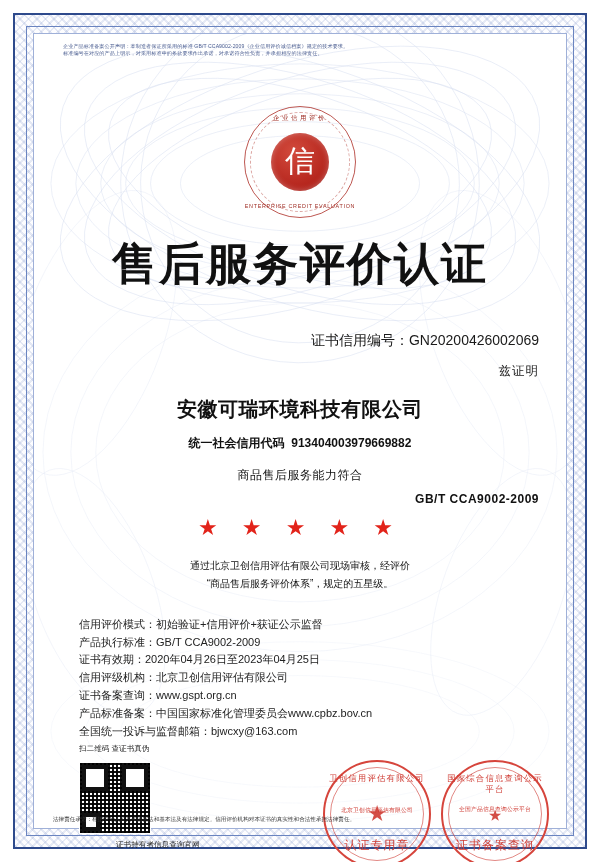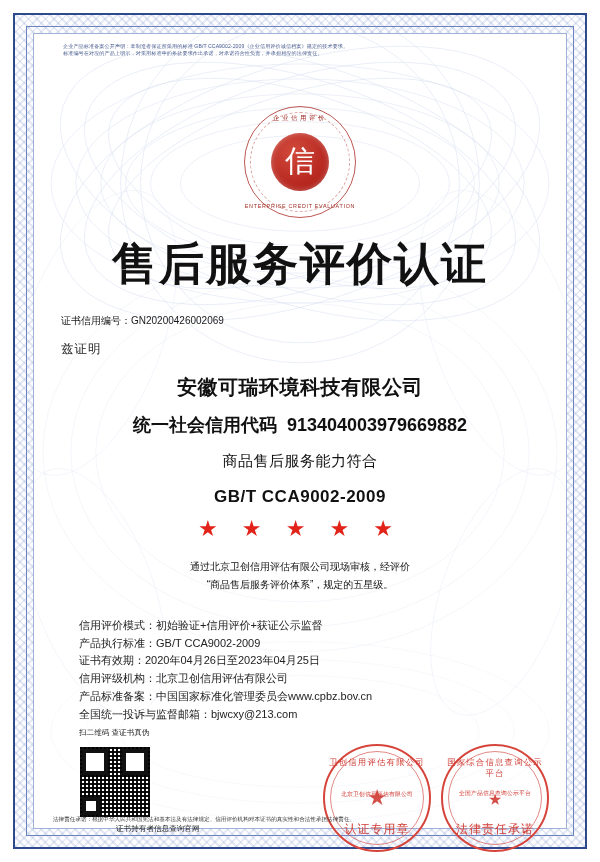--- a/index.html
+++ b/index.html
@@ -108,59 +108,59 @@
     margin-top: 16px;
     text-align: center;
     font-family: "Liberation Serif", serif;
     font-weight: bold;
     font-size: 45px;
     letter-spacing: 2px;
     color: #111111;
   }
 
   .cert-no {
-    margin-top: 20px;
-    text-align: left;
-    font-size: 10px;
+    margin-top: 38px;
+    text-align: right;
+    font-size: 14px;
     color: #1a1a1a;
   }
   .hereby {
     margin-top: 13px;
-    text-align: left;
+    text-align: right;
     font-size: 12.5px;
     color: #1a1a1a;
     letter-spacing: 1px;
   }
   .company {
     margin-top: 16px;
     text-align: center;
     font-family: "Liberation Serif", serif;
     font-weight: bold;
     font-size: 20px;
     color: #111;
     letter-spacing: .5px;
   }
   .credit-code {
     margin-top: 12px;
     text-align: center;
-    font-size: 18px;
+    font-size: 12px;
     color: #111;
     font-weight: bold;
   }
   .scope {
     margin-top: 15px;
     text-align: center;
-    font-size: 15px;
+    font-size: 12px;
     color: #111;
     letter-spacing: .5px;
   }
   .standard {
-    margin-top: 16px;
-    text-align: center;
-    font-size: 17px;
+    margin-top: 8px;
+    text-align: right;
+    font-size: 12px;
     font-weight: bold;
     color: #111;
     letter-spacing: .5px;
   }
   .stars {
     margin-top: 9px;
     text-align: center;
     color: #e2231a;
     font-size: 22px;
     letter-spacing: 9px;
@@ -361,22 +361,23 @@
     <div class="desc">
       <div>通过北京卫创信用评估有限公司现场审核，经评价</div>
       <div>“商品售后服务评价体系”，规定的五星级。</div>
     </div>
 
     <div class="details">
       <div>信用评价模式：初始验证+信用评价+获证公示监督</div>
       <div>产品执行标准：GB/T CCA9002-2009</div>
       <div>证书有效期：2020年04月26日至2023年04月25日</div>
       <div>信用评级机构：北京卫创信用评估有限公司</div>
+      <div>证书备案查询：www.gspt.org.cn</div>
       <div>产品标准备案：中国国家标准化管理委员会www.cpbz.bov.cn</div>
-      <div>全国统一投诉与监督邮箱：bjwcxy@213.com</div>
+      <div>全国统一投诉与监督邮箱：bjwcxy@163.com</div>
     </div>
 
     <div class="scan-note">扫二维码 查证书真伪</div>
 
     <div class="bottom-row">
       <div class="qr">
         <div class="qr-corner3"></div>
       </div>
       <div class="qr-caption">证书持有者信息查询官网</div>
 
@@ -386,19 +387,19 @@
         <div class="stamp-star">★</div>
         <div class="stamp-mid">北京卫创信用评估有限公司</div>
         <div class="stamp-bottom">认证专用章</div>
       </div>
 
       <div class="stamp stamp-2">
         <div class="stamp-inner-ring"></div>
         <div class="stamp-arc-top">国家综合信息查询公示平台</div>
         <div class="stamp-star">★</div>
         <div class="stamp-mid">全国产品信息查询公示平台</div>
-        <div class="stamp-bottom">法律责任承诺</div>
+        <div class="stamp-bottom">证书备案查询</div>
       </div>
     </div>
 
     <div class="legal">法律责任承诺：根据中华人民共和国宪法和基本法及有法律规定。信用评价机构对本证书的真实性和合法性承担法律责任。</div>
   </div>
 </div>
 
 </body></html>

